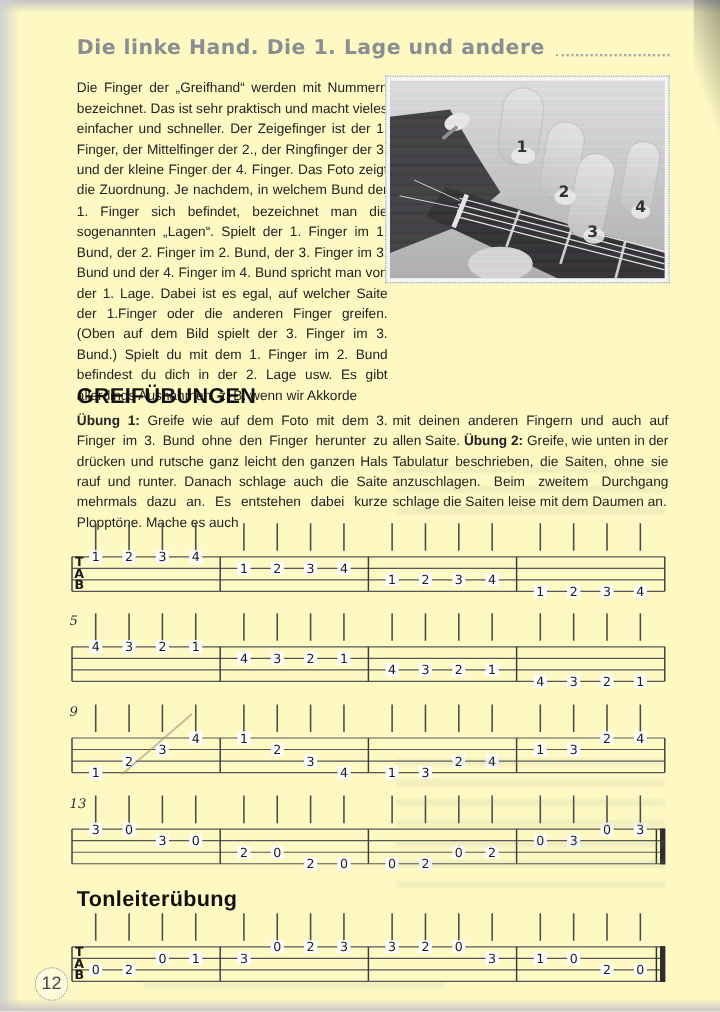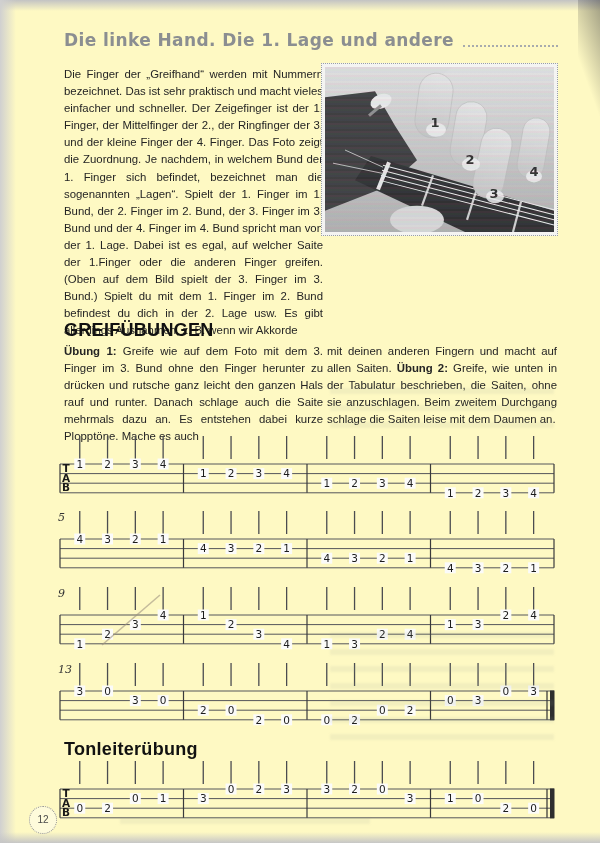--- a/index.html
+++ b/index.html
@@ -33,21 +33,21 @@
   .band-overlay{position:absolute;left:0;top:0;right:0;bottom:0;opacity:.5;
     background:repeating-linear-gradient(180deg,
       rgba(231,140,180,.18) 0 2px, rgba(140,210,170,.16) 2px 4px,
       rgba(150,170,225,.15) 4px 6px, rgba(240,240,235,.05) 6px 8px);}
 
   .stave{position:absolute;left:58px;width:500px;height:72px;}
   .ghost{position:absolute;filter:blur(.8px);
     background:repeating-linear-gradient(180deg,rgba(150,163,152,.11) 0 6px,rgba(255,255,255,0) 6px 17px);}
 
   .pagenum{position:absolute;left:29px;top:806px;width:26px;height:26px;border:1px dotted #8f8f8f;
-           border-radius:50%;text-align:center;line-height:25px;font-size:10px;color:#4a4a4a;background:rgba(255,255,255,.4);}
+           border-radius:50%;text-align:center;line-height:25px;font-size:15px;color:#4a4a4a;background:rgba(255,255,255,.4);}
 </style>
 </head>
 <body>
 
 <div class="scan">
 
   <div class="title-row">
     <span class="title">Die linke Hand. Die 1. Lage und andere</span>
     <span class="leader"></span>
   </div>
@@ -113,21 +113,21 @@
     </div>
   </div>
 
 
   <div class="sec-heading" style="top:320px;">GREIFÜBUNGEN</div>
 
   <div class="body-text col-l2">
     <p><b>Übung 1:</b><span> Greife wie auf dem Foto mit dem 3. Finger im 3. Bund ohne den Finger herunter zu drücken und rutsche ganz leicht den ganzen Hals rauf und runter. Danach schlage auch die Saite mehrmals dazu an. Es entstehen dabei kurze Plopptöne. Mache es auch</span></p>
   </div>
   <div class="body-text col-r2">
-    <p><span>mit deinen anderen Fingern und macht auf allen Saiten. </span><b>Übung 2:</b><span> Greife, wie unten in der Tabulatur beschrieben, die Saiten, ohne sie anzuschlagen. Beim zweitem Durchgang schlage die Saiten leise mit dem Daumen an.</span></p>
+    <p><span>mit deinen anderen Fingern und auch auf allen Saite. </span><b>Übung 2:</b><span> Greife, wie unten in der Tabulatur beschrieben, die Saiten, ohne sie anzuschlagen. Beim zweitem Durchgang schlage die Saiten leise mit dem Daumen an.</span></p>
   </div>
 
   <div class="stave" style="top:432px;"><svg viewBox="0 0 500 72" width="500" height="72">
         <line x1="2" y1="32" x2="496" y2="32" stroke="#55565a" stroke-width="1"></line>
         <line x1="2" y1="41.6" x2="496" y2="41.6" stroke="#55565a" stroke-width="1"></line>
         <line x1="2" y1="51.2" x2="496" y2="51.2" stroke="#55565a" stroke-width="1"></line>
         <line x1="2" y1="60.8" x2="496" y2="60.8" stroke="#55565a" stroke-width="1"></line>
         <line x1="2" y1="32" x2="2" y2="60.8" stroke="#3a3a3c" stroke-width="1.2"></line>
         <line x1="125.5" y1="32" x2="125.5" y2="60.8" stroke="#3a3a3c" stroke-width="1.2"></line>
         <line x1="249" y1="32" x2="249" y2="60.8" stroke="#3a3a3c" stroke-width="1.2"></line>

